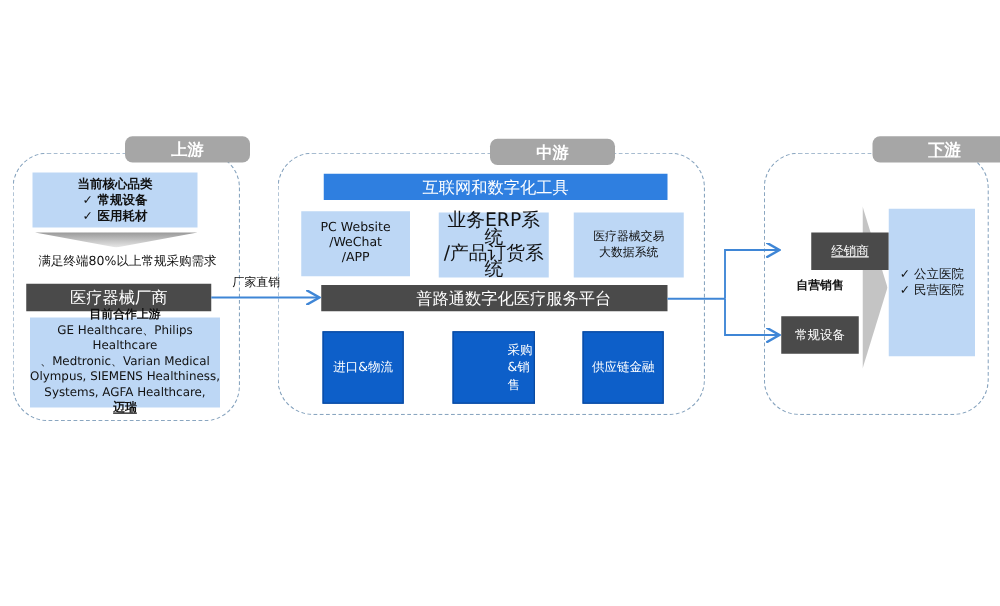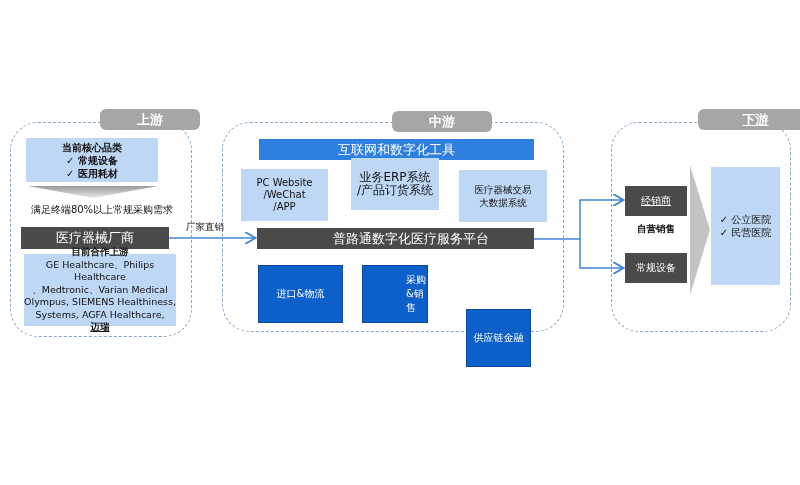--- a/index.html
+++ b/index.html
@@ -57,39 +57,39 @@
 
 <div class="abs small" style="left:186px; top:220px; font-size:9.5px;">厂家直销</div>
 
 <div class="abs bluebar" style="left:259px; top:139px; width:275px; height:21px; font-size:13px;">互联网和数字化工具</div>
 
 <div class="abs lightbox" style="left:241px; top:169px; width:87px; height:52px; font-size:10px; line-height:12px;">
   <div>PC Website</div>
   <div>/WeChat</div>
   <div>/APP</div>
 </div>
-<div class="abs lightbox" style="left:351px; top:158px; width:88px; height:52px; font-size:12px; line-height:13px;">
+<div class="abs lightbox" style="left:351px; top:170px; width:88px; height:52px; font-size:15px; line-height:13px;">
   <div>业务ERP系统</div>
   <div>/产品订货系统</div>
 </div>
 <div class="abs lightbox" style="left:459px; top:170px; width:88px; height:52px; font-size:9.5px; line-height:13px;">
   <div>医疗器械交易</div>
   <div>大数据系统</div>
 </div>
 
 <div class="abs darkbar" style="left:257px; top:228px; width:277px; height:21px; font-size:13px;padding-left:31px;">普路通数字化医疗服务平台</div>
 
-<div class="abs bluebox" style="left:258px; top:265px; width:85px; height:58px;">进口&amp;物流</div>
+<div class="abs bluebox" style="left:258px; top:265px; width:65px; height:58px;">进口&amp;物流</div>
 <div class="abs bluebox" style="left:362px; top:265px; width:66px; height:58px;padding-left:43px;">采购&amp;销售</div>
-<div class="abs bluebox" style="left:466px; top:265px; width:65px; height:58px;margin-top:44px;">供应链金融</div>
+<div class="abs bluebox" style="left:466px; top:265px; width:65px; height:58px;">供应链金融</div>
 
 <svg class="abs" style="left:690px; top:165px;" width="20" height="130">
   <polygon points="0,0 20,65 0,130" fill="#c4c4c4"></polygon>
 </svg>
-<div class="abs darkbar" style="left:625px; top:186px; width:62px; height:30px; font-size:10px;text-decoration:underline;">经销商</div>
+<div class="abs darkbar" style="left:649px; top:186px; width:62px; height:30px; font-size:10px;text-decoration:underline;">经销商</div>
 <div class="abs small bold" style="left:625px; top:222px; width:62px; text-align:center; font-size:9.5px;">自营销售</div>
 <div class="abs darkbar" style="left:625px; top:253px; width:62px; height:30px; font-size:10px;">常规设备</div>
 <div class="abs lightbox" style="left:711px; top:167px; width:69px; height:118px; font-size:10px; line-height:13px;">
   <div>✓ 公立医院</div>
   <div>✓ 民营医院</div>
 </div>
 
 <svg class="overlay" width="800" height="485">
   <defs>
     <marker id="ah" markerWidth="8" markerHeight="8" refX="6" refY="4" orient="auto">

